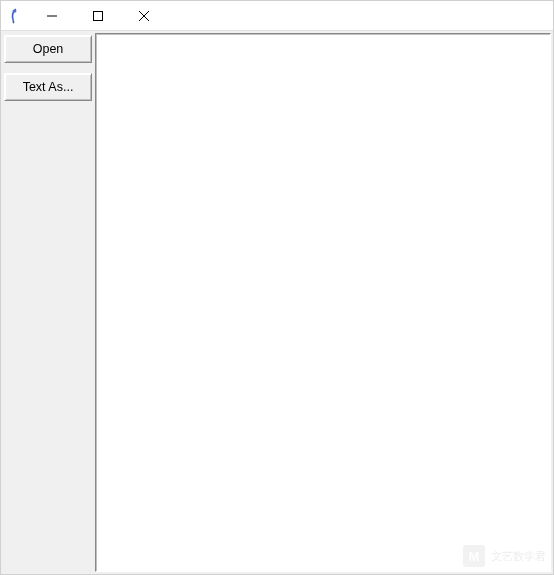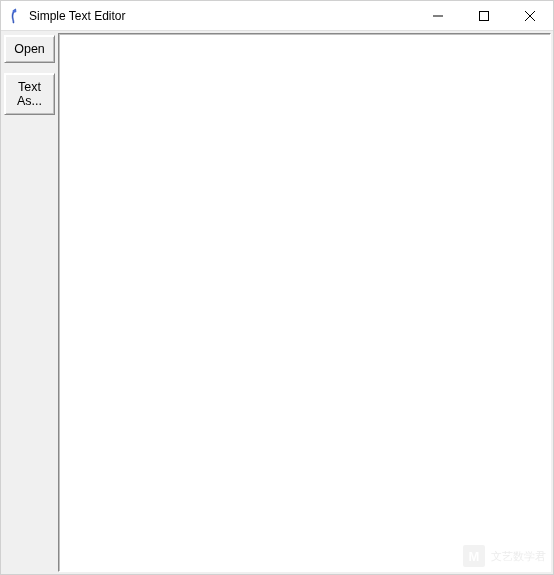--- a/index.html
+++ b/index.html
@@ -59,21 +59,21 @@
       background: transparent;
       border: none;
       cursor: pointer;
     }
     .content {
       flex: 1;
       display: flex;
       overflow: hidden;
     }
     .sidebar {
-      width: 57px;
+      width: 94px;
       background: #f0f0f0;
       padding: 4px 3px;
       display: flex;
       flex-direction: column;
       gap: 10px;
     }
     .tk-button {
       background: #f0f0f0;
       border: 1px solid #aaa;
       border-top-color: #fff;
@@ -141,21 +141,20 @@
 <body>
 
 <div class="window">
   <div class="titlebar">
     <span class="titlebar-icon">
       <svg width="14" height="16" viewBox="0 0 14 16">
         <path d="M7 1 C6 3 4 4 4 8 C4 11 5 12 5 15 L6 15 C6 12 5 11 5 8 C5 5 7 3 8 1 Z" fill="#3a5fcd" stroke="#2a4fb0" stroke-width="0.5"></path>
         <ellipse cx="6.5" cy="3" rx="2" ry="1.5" fill="#4a6fd8"></ellipse>
       </svg>
     </span>
-    <span class="titlebar-title">Simple Text Editor</span>
     <div class="titlebar-controls">
       <button class="titlebar-btn">
         <svg width="10" height="10" viewBox="0 0 10 10">
             <line x1="0" y1="5" x2="10" y2="5" stroke="#000" stroke-width="1"></line>
           </svg>
       </button>
       <button class="titlebar-btn">
         <svg width="10" height="10" viewBox="0 0 10 10">
             <rect x="0.5" y="0.5" width="9" height="9" fill="none" stroke="#000" stroke-width="1"></rect>
           </svg>

